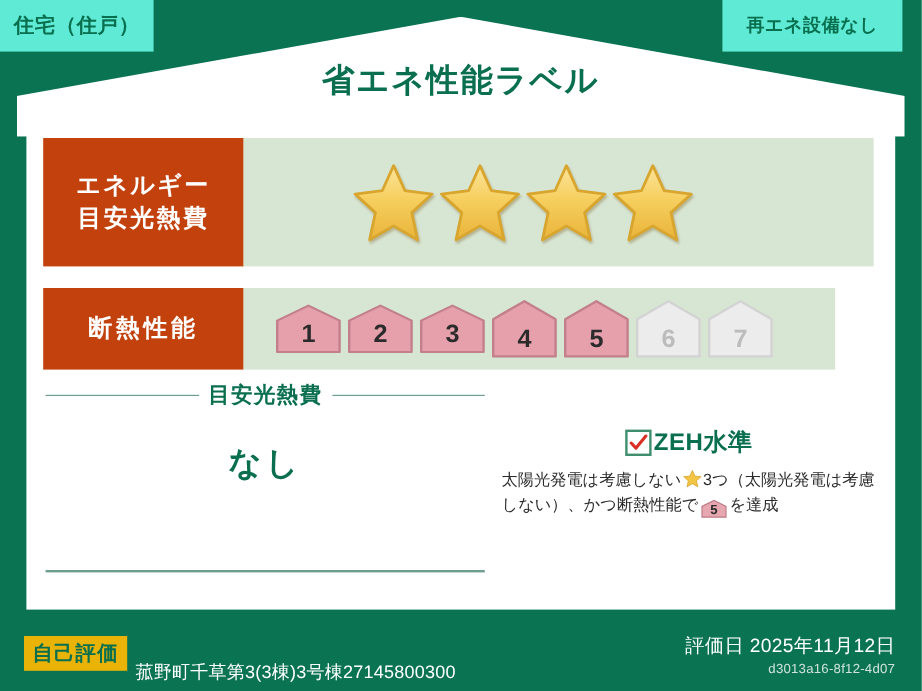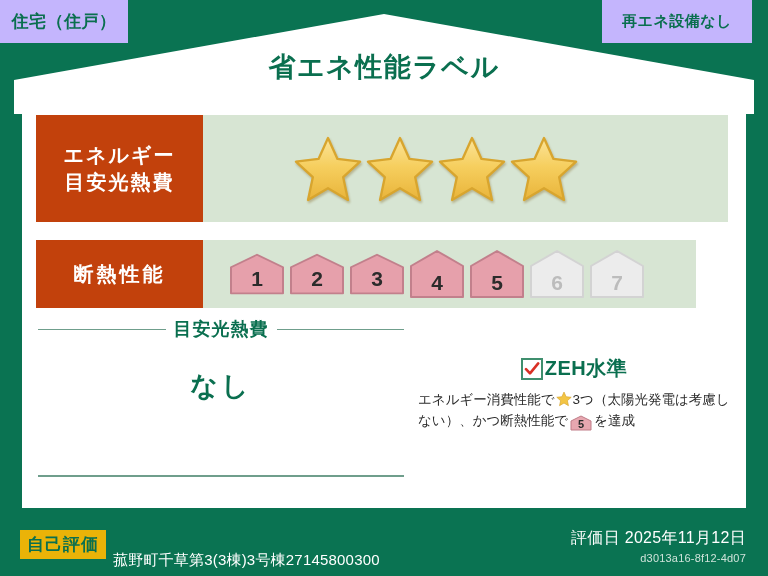--- a/index.html
+++ b/index.html
@@ -6,21 +6,21 @@
   body{
     width:768px;height:576px;overflow:hidden;
     font-family:"Liberation Sans","DejaVu Sans",sans-serif;
     background:#0a7352;
     position:relative;
   }
   #label-root{position:absolute;inset:0;background:#0a7352;}
 
   
   .top-badge{
-    position:absolute;top:0;background:#c4b5fd;color:#0a6f4f;
+    position:absolute;top:0;background:#5eead4;color:#0a6f4f;
     font-weight:bold;letter-spacing:.5px;
     display:flex;align-items:center;justify-content:center;
   }
   #badge-house{left:0;width:128px;height:43px;font-size:17px;}
   #badge-renew{right:16px;width:150px;height:43px;font-size:15px;}
 
   
   #house{position:absolute;left:0;top:0;width:768px;height:576px;}
   #roof{
     position:absolute;left:14px;top:14px;width:740px;height:100px;
@@ -245,21 +245,21 @@
   <div id="zeh-block">
     <div id="zeh-title">
       <div id="zeh-check">
         <svg width="16" height="16" viewBox="0 0 16 16" aria-hidden="true">
           <path d="M2 8.2 L6 12.4 L14.2 2.4" fill="none" stroke="#d93025" stroke-width="2.6" stroke-linecap="round" stroke-linejoin="round"></path>
         </svg>
       </div>
       <div id="zeh-title-text">ZEH水準</div>
     </div>
     <div id="zeh-desc">
-      <span>エネルギー消費性能で</span><svg class="inline-star" width="16" height="16" viewBox="0 0 24 24">
+      <span>太陽光発電は考慮しない</span><svg class="inline-star" width="16" height="16" viewBox="0 0 24 24">
           <path d="M12 1.6 L15.2 8.6 L22.8 9.4 L17.1 14.5 L18.7 22 L12 18.1 L5.3 22 L6.9 14.5 L1.2 9.4 L8.8 8.6 Z" fill="#f3c544" stroke="#d8a52e" stroke-width="1"></path>
         </svg><span>3つ（太陽光発電は考慮しない）、かつ断熱性能で</span><span class="inline-badge">
           <svg viewBox="0 0 22 16" preserveAspectRatio="none">
             <path d="M1 6 L11 1 L21 6 L21 15 L1 15 Z" fill="#e7a7b0" stroke="#c07d88" stroke-width="1"></path>
           </svg>
           <span>5</span>
         </span><span>を達成</span>
     </div>
   </div>
 

